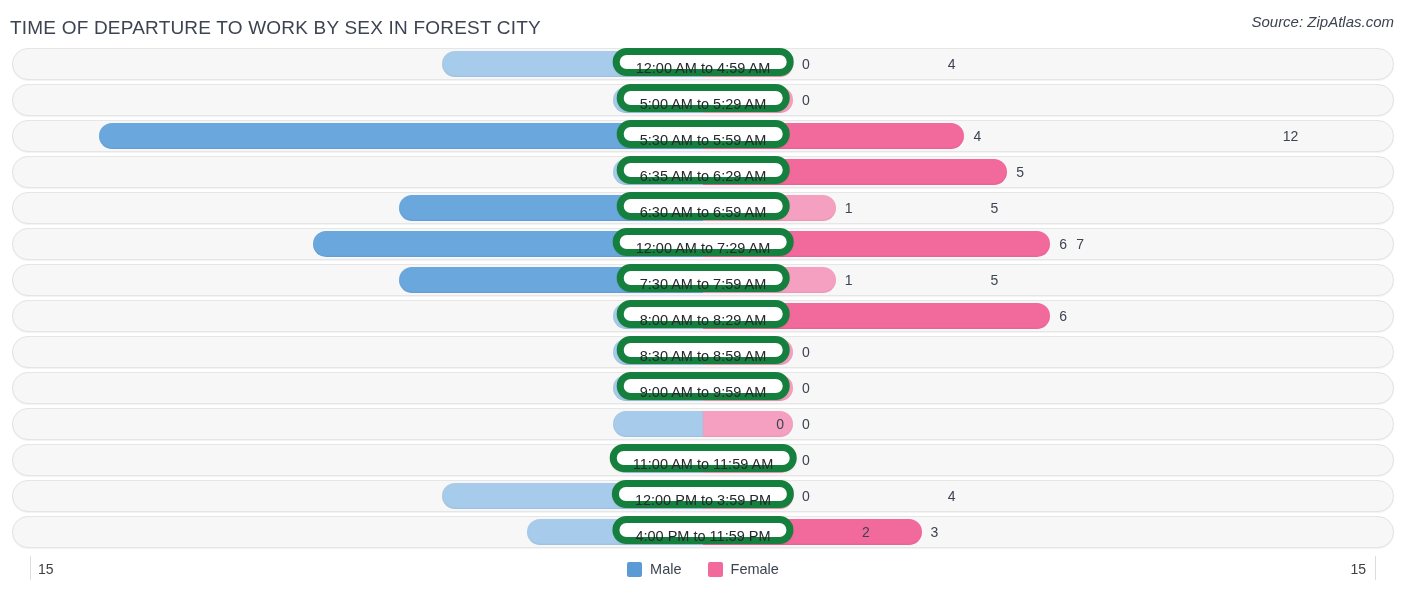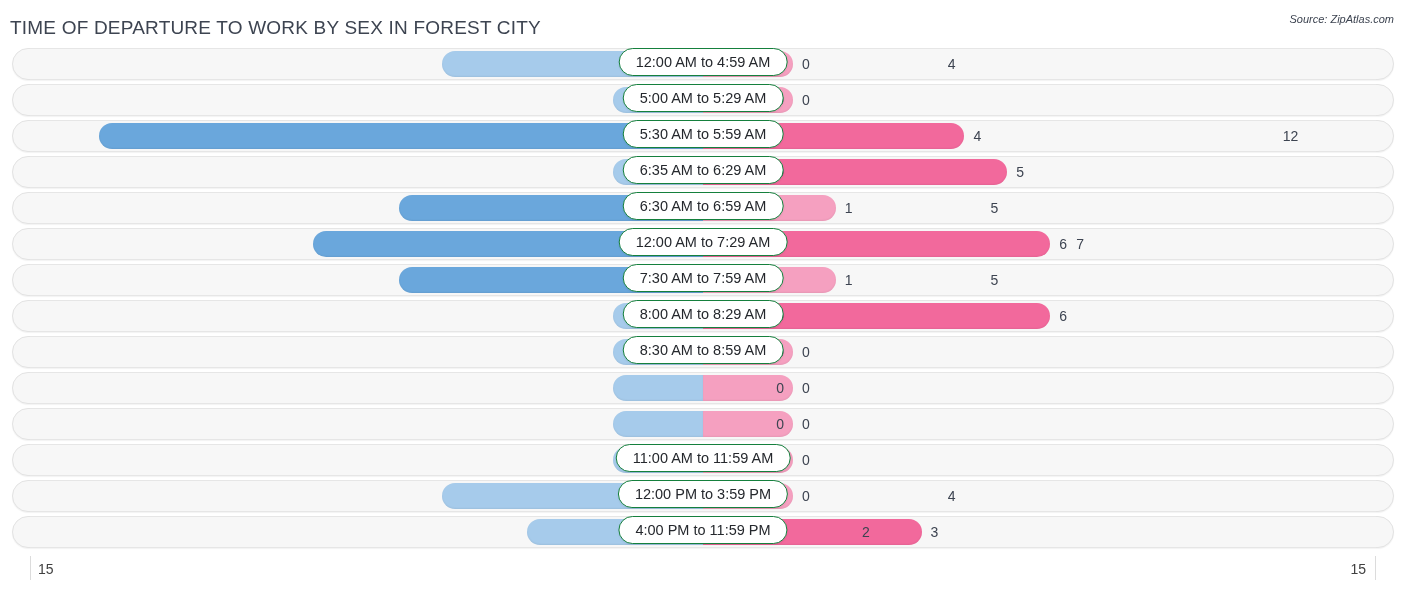--- a/index.html
+++ b/index.html
@@ -16,21 +16,21 @@
   }
   #chart-title{
     position:absolute;left:10px;top:9px;
     font-size:19px;letter-spacing:.2px;
     color:#3d4451;font-weight:400;
     white-space:nowrap;
     margin-top:8px;
   }
   #source-label{
     position:absolute;right:12px;top:13px;
-    font-size:11px;font-style:italic;
+    font-size:15px;font-style:italic;
     color:#3d4451;white-space:nowrap;
   }
   
   #plot{
     position:absolute;left:0;top:46px;
     width:1406px;height:512px;
   }
   .row{
     position:relative;
     height:36px;
@@ -74,21 +74,21 @@
     font-size:14px;color:#3d4451;white-space:nowrap;
   }
   .val-male{text-align:right;}
   .val-female{text-align:left;}
   .pill{
     position:absolute;left:50%;top:2px;
     transform:translateX(-50%);
     height:28px;line-height:27px;
     padding:0 16px;
     background:#ffffff;
-    border:1px solid #15803d;
+    border:7px solid #15803d;
     border-radius:15px;
     font-size:14.5px;color:#25282d;
     white-space:nowrap;
     box-sizing:border-box;
     box-shadow:0 1px 2px rgba(0,0,0,.07);
   }
   
   #footer{
     position:absolute;left:0;top:556px;width:1406px;height:39px;
   }
@@ -222,20 +222,21 @@
     </div>
     <div class="row">
       <div class="row-track"></div>
       <div class="row-inner"></div>
       <div class="bars">
         <div class="bar bar-male" style="width: 90px; background: rgb(166, 203, 235);"></div>
         <div class="bar bar-female" style="width: 90px; background: rgb(245, 160, 192);"></div>
         <div class="val val-male" style="right: 622px; width: 40px;">0</div>
         <div class="val val-female" style="left: 802px; width: 40px;">0</div>
       </div>
+      <div class="pill">9:00 AM to 9:59 AM</div>
     </div>
     <div class="row">
       <div class="row-track"></div>
       <div class="row-inner"></div>
       <div class="bars">
         <div class="bar bar-male" style="width: 90px; background: rgb(166, 203, 235);"></div>
         <div class="bar bar-female" style="width: 90px; background: rgb(245, 160, 192);"></div>
         <div class="val val-male" style="right: 622px; width: 40px;">0</div>
         <div class="val val-female" style="left: 802px; width: 40px;">0</div>
       </div>
@@ -273,13 +274,23 @@
       </div>
       <div class="pill">4:00 PM to 11:59 PM</div>
     </div>
   </div>
 
 <div id="footer">
   <div id="axis-left-tick"></div>
   <div id="axis-right-tick"></div>
   <div class="axis-label" id="axis-left">15</div>
   <div class="axis-label" id="axis-right">15</div>
+  <div id="legend">
+      <div class="legend-item">
+        <span class="legend-swatch" style="background: rgb(91, 155, 213);"></span>
+        <span class="legend-text">Male</span>
+      </div>
+      <div class="legend-item">
+        <span class="legend-swatch" style="background: rgb(242, 105, 156);"></span>
+        <span class="legend-text">Female</span>
+      </div>
+    </div>
 </div>
 
 </body></html>

